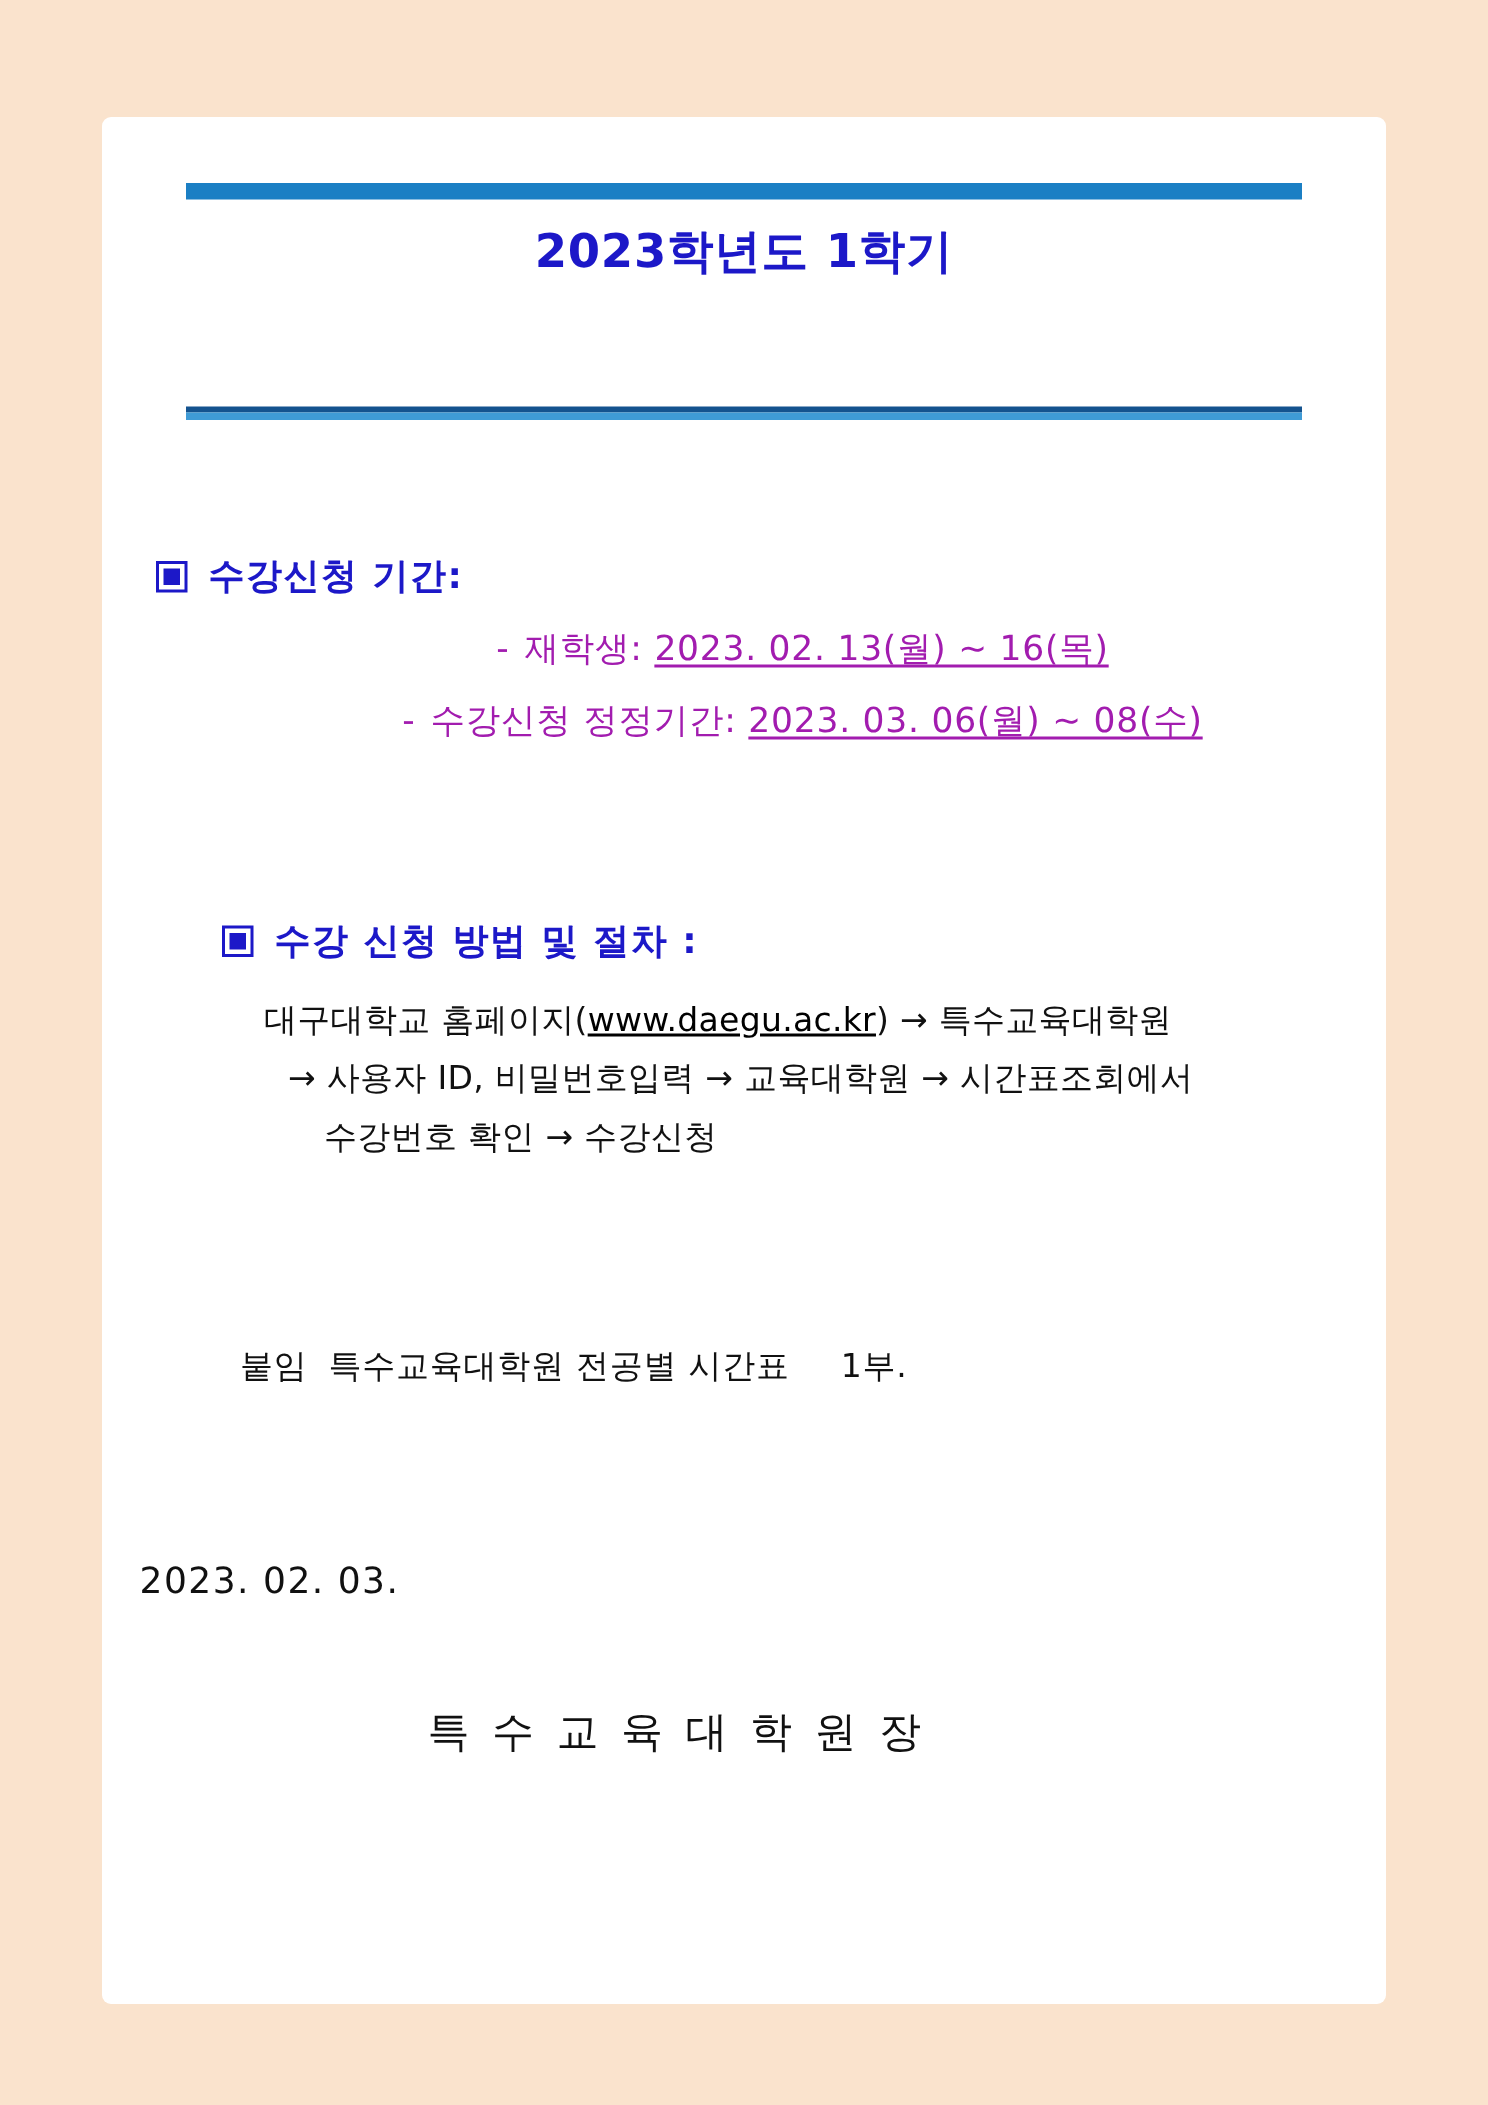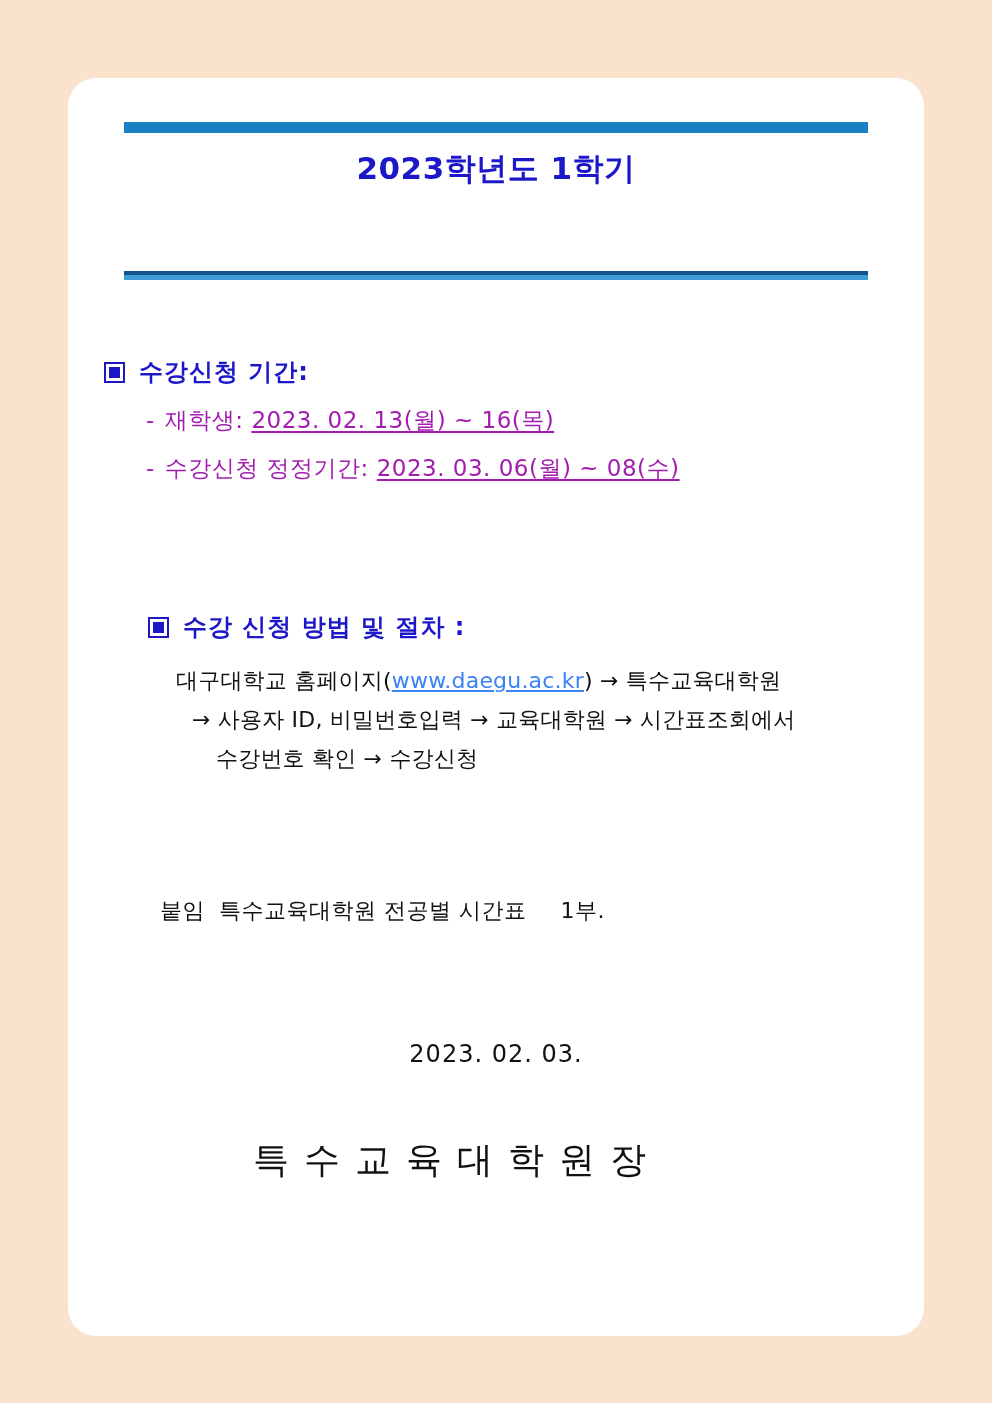--- a/index.html
+++ b/index.html
@@ -13,21 +13,21 @@
     font-family: "DejaVu Sans", sans-serif;
     overflow: hidden;
   }
   .page {
     position: absolute;
     left: 68px;
     top: 78px;
     width: 856px;
     height: 1258px;
     background: #ffffff;
-    border-radius: 28px;
+    border-radius: 6px;
     box-sizing: border-box;
   }
   .rule-top {
     position: absolute;
     left: 56px;
     top: 44px;
     width: 744px;
     height: 11px;
     background: #1b7fc4;
   }
@@ -86,21 +86,21 @@
   }
   .bullet-sq::after {
     content: "";
     position: absolute;
     left: 3px;
     top: 3px;
     right: 3px;
     bottom: 3px;
     background: #1c18c8;
   }
-  .sec1 { top: 278px; }
+  .sec1 { top: 290px; text-align: center; }
   .sec1 .item {
     font-size: 23px;
     color: #a21caf;
     margin-left: 78px;
     margin-top: 17px;
     white-space: nowrap;
     letter-spacing: 0.5px;
   }
   .dash { margin-right: 10px; }
   .ul { text-decoration: underline; text-underline-offset: 3px; }
@@ -109,51 +109,52 @@
     font-size: 22px;
     color: #111111;
     margin-left: 64px;
     margin-top: 18px;
     line-height: 39px;
     letter-spacing: 0.2px;
   }
   .body .l2 { margin-left: 16px; display: block; }
   .body .l3 { margin-left: 40px; display: block; }
   .link {
-    color: #3b82f6;
+    color: #000000;
     text-decoration: underline;
   }
   .attach {
     position: absolute;
     top: 818px;
     left: 92px;
     font-size: 22px;
     color: #111111;
     letter-spacing: 0.5px;
     text-align: center;
   }
   .attach .gap { display: inline-block; width: 34px; }
   .attach .gap-s { display: inline-block; width: 14px; }
   .date {
     position: absolute;
     top: 962px;
     left: 0;
     width: 856px;
-    text-align: center;
+    text-align: left;
     font-size: 24px;
     color: #111111;
     letter-spacing: 1px;
+    padding-left: 25px;
   }
   .signer {
     position: absolute;
     top: 1058px;
     left: 0;
     width: 763px;
     text-align: center;
-    font-size: 36px;
+    font-size: 28px;
     color: #111111;
     letter-spacing: 15px;
     padding-left: 15px;
     box-sizing: border-box;
   }
 </style>
 </head>
 <body>
 
 <div class="page">

